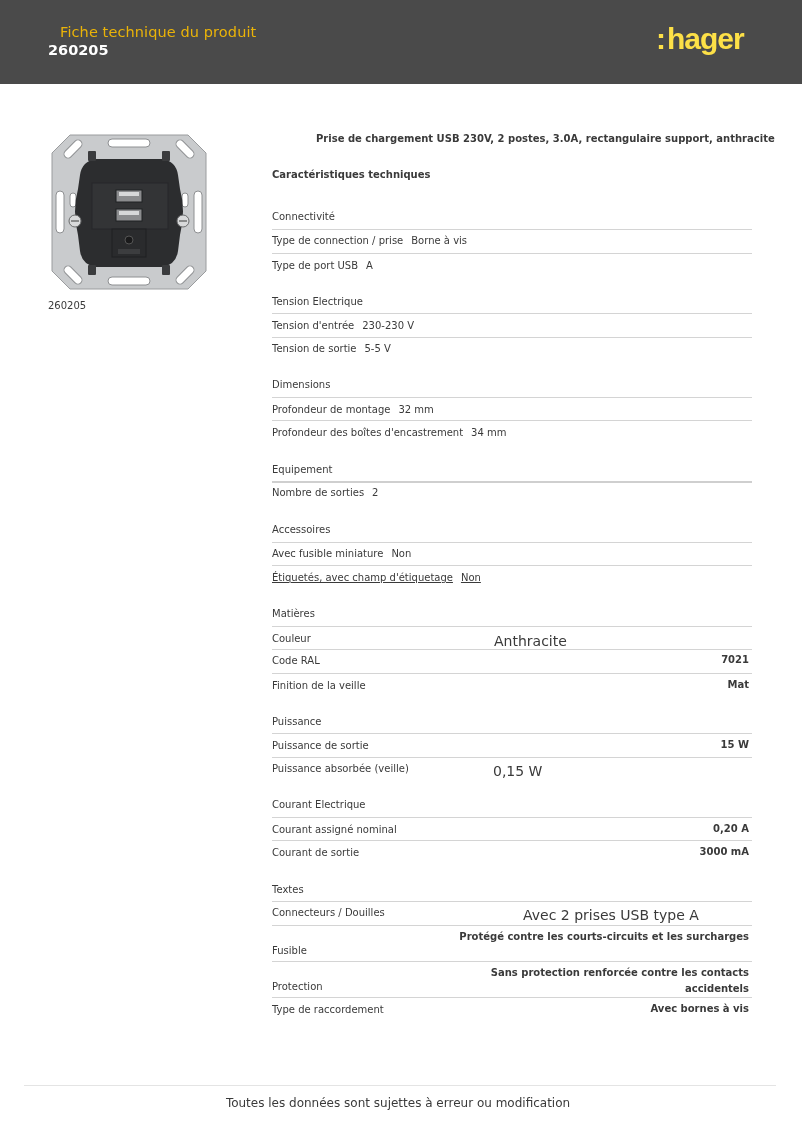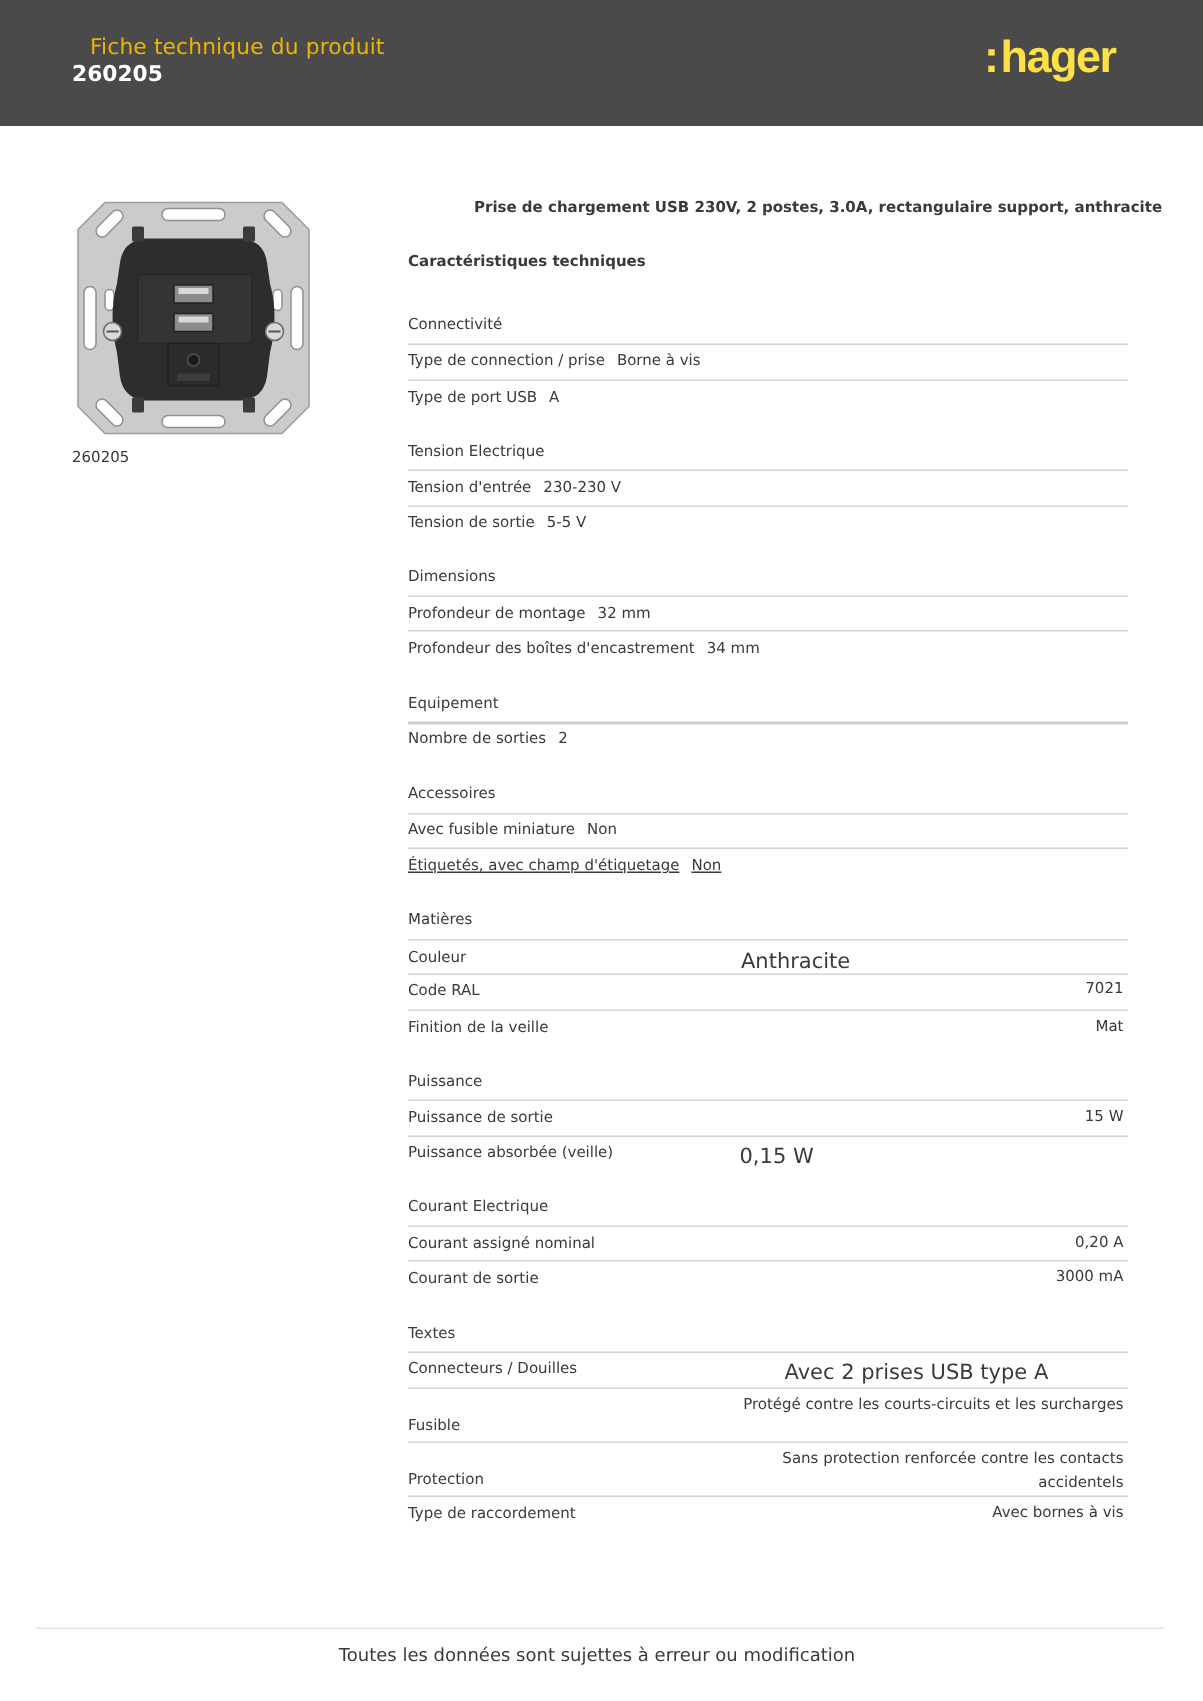--- a/index.html
+++ b/index.html
@@ -44,21 +44,21 @@
     .hline {
       position: absolute; left: 272px; width: 480px; height: 1px; background: #d4d4d4;
     }
     .hline.thick { height: 2px; background: #cfcfcf; }
     .row-text {
       position: absolute; left: 272px; font-size: 10px; color: #3a3a3a; white-space: nowrap;
     }
     .row-text .val { margin-left: 8px; }
     .cell-label { position: absolute; left: 272px; font-size: 10px; color: #3a3a3a; white-space: nowrap; }
     .cell-mid { position: absolute; left: 494px; font-size: 14px; color: #3a3a3a; white-space: nowrap; }
-    .cell-right { position: absolute; right: 53px; font-size: 10px; color: #3a3a3a; text-align: right; white-space: nowrap; line-height: 16px; }
+    .cell-right { position: absolute; right: 53px; font-size: 10px; color: #3a3a3a; text-align: right; white-space: nowrap; line-height: 16px; font-weight: bold; }
 
     .footer-line {
       position: absolute; left: 24px; top: 1085px; width: 752px; height: 1px; background: #e4e4e4;
     }
     .footer-text {
       position: absolute; left: 0; width: 796px; top: 1096px; text-align: center;
       font-size: 12px; color: #3a3a3a;
     }
   </style>
 </head>

